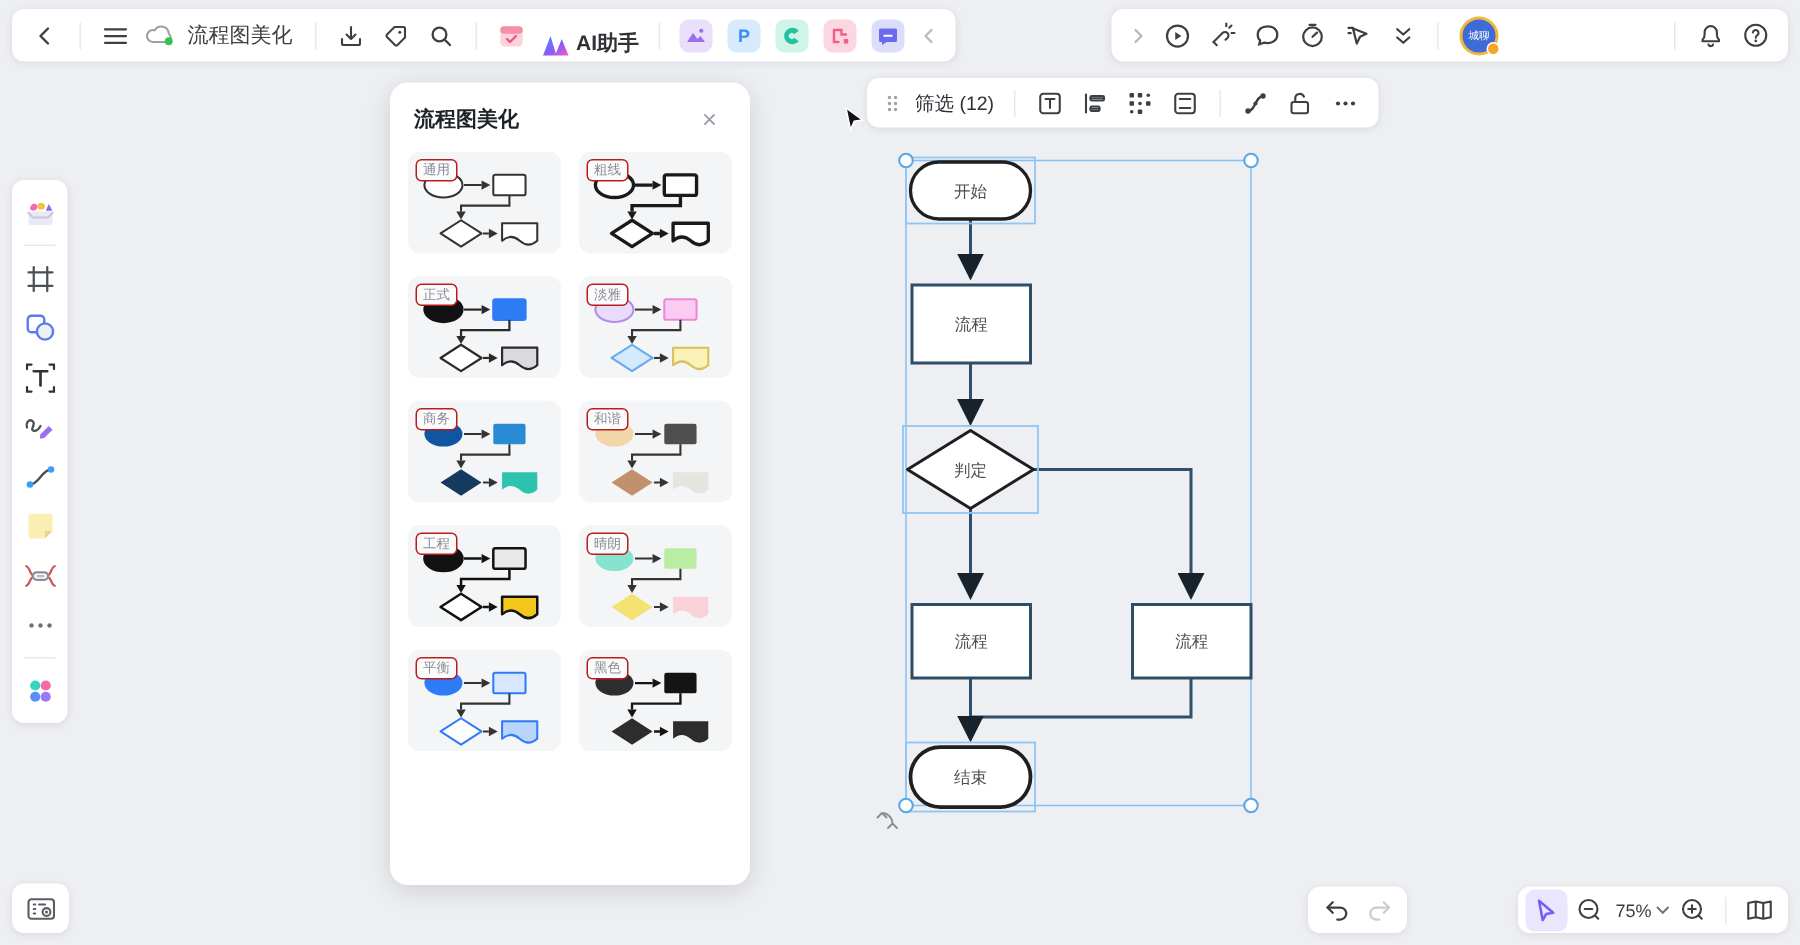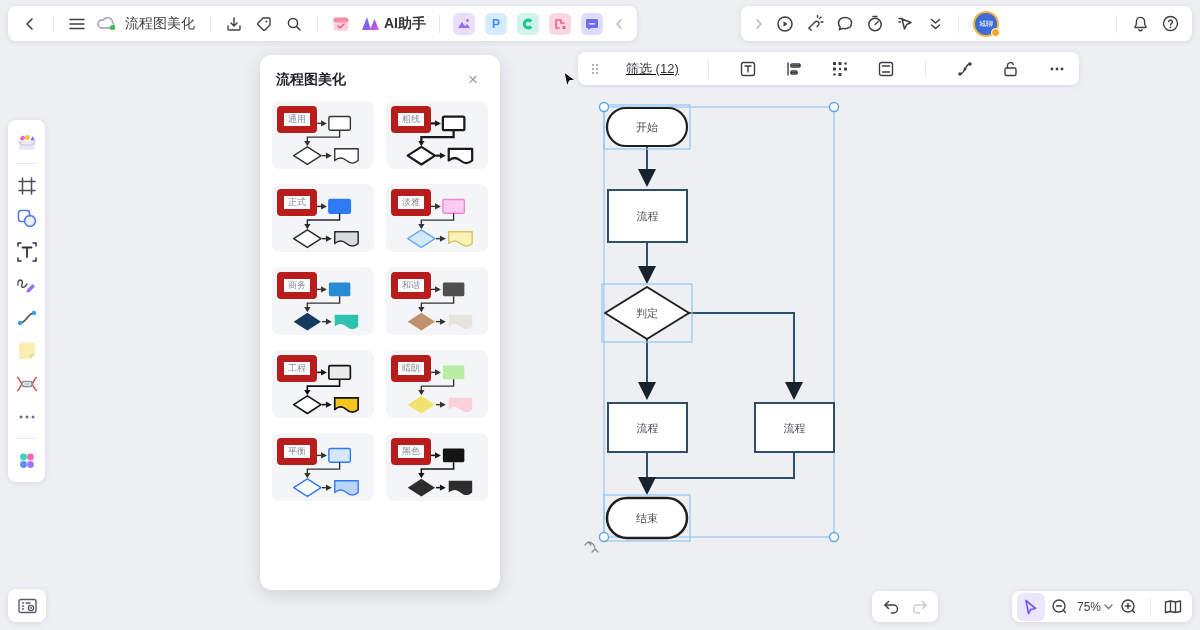--- a/index.html
+++ b/index.html
@@ -43,24 +43,24 @@
   
   #theme-panel { left:260px; top:55px; width:240px; height:535px; border-radius:12px;
     box-shadow:0 4px 18px rgba(0,0,0,.13); flex-direction:column; align-items:stretch;
     padding:14px 12px 10px; z-index:10; }
   #panel-head { display:flex; align-items:center; justify-content:space-between; padding:0 4px 10px; }
   #panel-title { font-size:14px; font-weight:bold; color:#1f2329; }
   #theme-grid { display:grid; grid-template-columns:1fr 1fr; gap:15px 12px; overflow:hidden; }
   .theme-card { position:relative; background:#f4f5f7; border-radius:8px; height:68px;
     cursor:pointer; display:flex; align-items:flex-end; justify-content:center; }
   .theme-chip { position:absolute; left:5px; top:5px; font-size:9px; color:#878d97;
-    background:#fbfbfc; border:7px solid #b91c1c; border-radius:4px; padding:1px 4px; line-height:11px; }
-
-  
-  #sel-toolbar { left:578px; top:52px; height:33px; padding:0 8px; gap:18px; z-index:9;text-decoration:underline; }
+    background:#fbfbfc; border:1px solid #b91c1c; border-radius:4px; padding:1px 4px; line-height:11px; }
+
+  
+  #sel-toolbar { left:578px; top:52px; height:33px; padding:0 8px; gap:2px; z-index:9; }
   #filter-label { font-size:13px; color:#2f3338; margin:0 4px; white-space:nowrap; cursor:pointer; }
 
   
   #history-bar { right:262px; bottom:8px; height:31px; padding:0 5px; z-index:10; }
   #zoom-bar { right:8px; bottom:8px; height:31px; padding:0 5px; gap:1px; z-index:10; }
   #cursor-tool { background:#eae6fd; }
   #zoom-level { font-size:12px; color:#3a3e44; margin:0 2px; cursor:pointer; }
 
   
   #canvas-svg { position:absolute; left:0; top:0; z-index:1; }
@@ -158,21 +158,21 @@
       </svg>
   </div>
   <div class="vdiv"></div>
   <div class="icon-btn">
     <svg width="18" height="18" viewBox="0 0 18 18">
       <rect x="1.5" y="2.5" width="15" height="13.5" rx="3" fill="#fbd3de"></rect>
       <rect x="1.5" y="2.5" width="15" height="5" rx="2.5" fill="#f58fa8"></rect>
       <path d="M6 11 l2 2 l4-4" stroke="#e85b7e" stroke-width="1.6" fill="none" stroke-linecap="round" stroke-linejoin="round"></path>
     </svg>
   </div>
-  <div class="icon-btn" style="width:auto;padding:0 4px;">
+  <div class="icon-btn" style="width:auto;padding:0 4px;align-items:flex-end;">
     <svg width="19" height="15" viewBox="0 0 19 15">
       <defs>
           <linearGradient id="aig" x1="0" y1="0" x2="1" y2="1">
         <stop offset="0" stop-color="#3e8df7"></stop>
             <stop offset=".55" stop-color="#8b5cf6"></stop>
             <stop offset="1" stop-color="#ef5dc8"></stop>
           </linearGradient>
         </defs>
       <path d="M1 14 L6 1 L10 14 Z M9 14 L13.5 3 L18 14 Z" fill="url(#aig)"></path>
     </svg>

